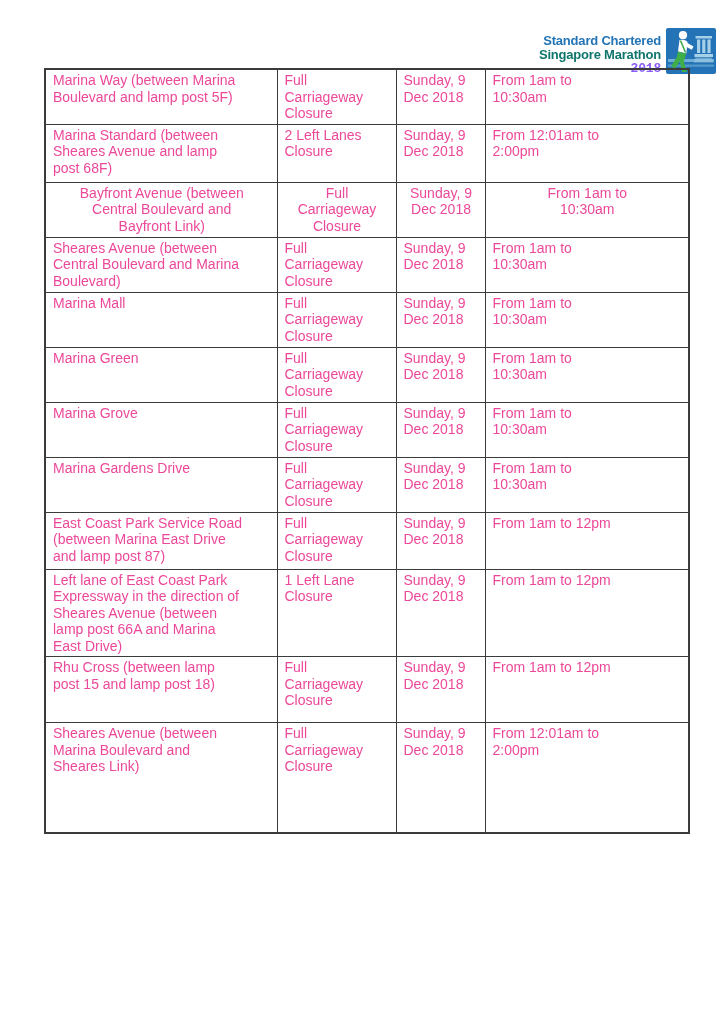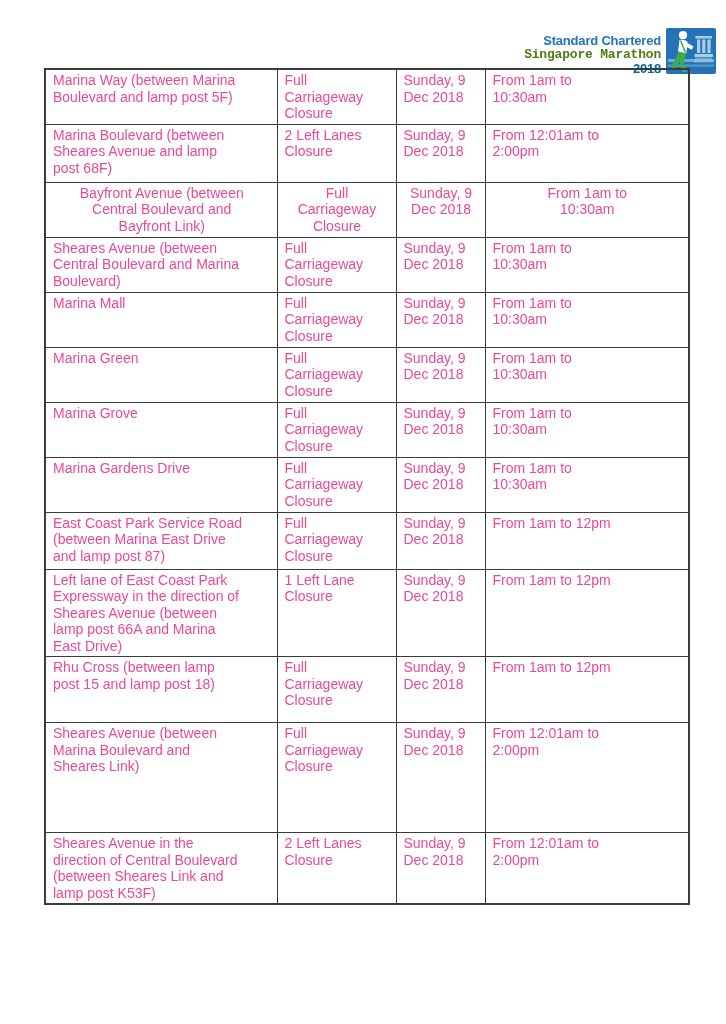--- a/index.html
+++ b/index.html
@@ -21,22 +21,22 @@
   .logo-text {
     text-align: right;
     margin: 6px 5px 0 0;
     font-weight: bold;
     font-size: 13px;
     line-height: 14px;
     letter-spacing: -0.2px;
     white-space: nowrap;
   }
   .logo-text .l1 { color: #2374b5; }
-  .logo-text .l2 { color: #4d7c0f; font-family: Liberation Mono, monospace; }
-  .logo-text .l3 { color: #0369a1; }
+  .logo-text .l2 { color: #0f766e; }
+  .logo-text .l3 { color: #8b5cf6; font-family: Liberation Mono, monospace; }
   .logo-icon { width: 50px; height: 46px; }
 
   
   .table-wrap { position: absolute; left: 44px; top: 68px; }
   table {
     border-collapse: collapse;
     table-layout: fixed;
     width: 644px;
     border: 2px solid #3b3b3b;
   }
@@ -118,21 +118,21 @@
 Boulevard and lamp post 5F)</td>
     <td>Full
 Carriageway
 Closure</td>
     <td>Sunday, 9
 Dec 2018</td>
     <td>From 1am to
 10:30am</td>
   </tr>
         <tr>
-    <td>Marina Boulevard (between
+    <td>Marina Standard (between
 Sheares Avenue and lamp
 post 68F)</td>
     <td>2 Left Lanes
 Closure</td>
     <td>Sunday, 9
 Dec 2018</td>
     <td>From 12:01am to
 2:00pm</td>
   </tr>
         <tr>
@@ -237,27 +237,15 @@
 Marina Boulevard and
 Sheares Link)</td>
     <td>Full
 Carriageway
 Closure</td>
     <td>Sunday, 9
 Dec 2018</td>
     <td>From 12:01am to
 2:00pm</td>
   </tr>
-        <tr>
-    <td>Sheares Avenue in the
-direction of Central Boulevard
-(between Sheares Link and
-lamp post K53F)</td>
-    <td>2 Left Lanes
-Closure</td>
-    <td>Sunday, 9
-Dec 2018</td>
-    <td>From 12:01am to
-2:00pm</td>
-  </tr>
       </tbody>
   </table>
 </div>
 
 </body></html>

